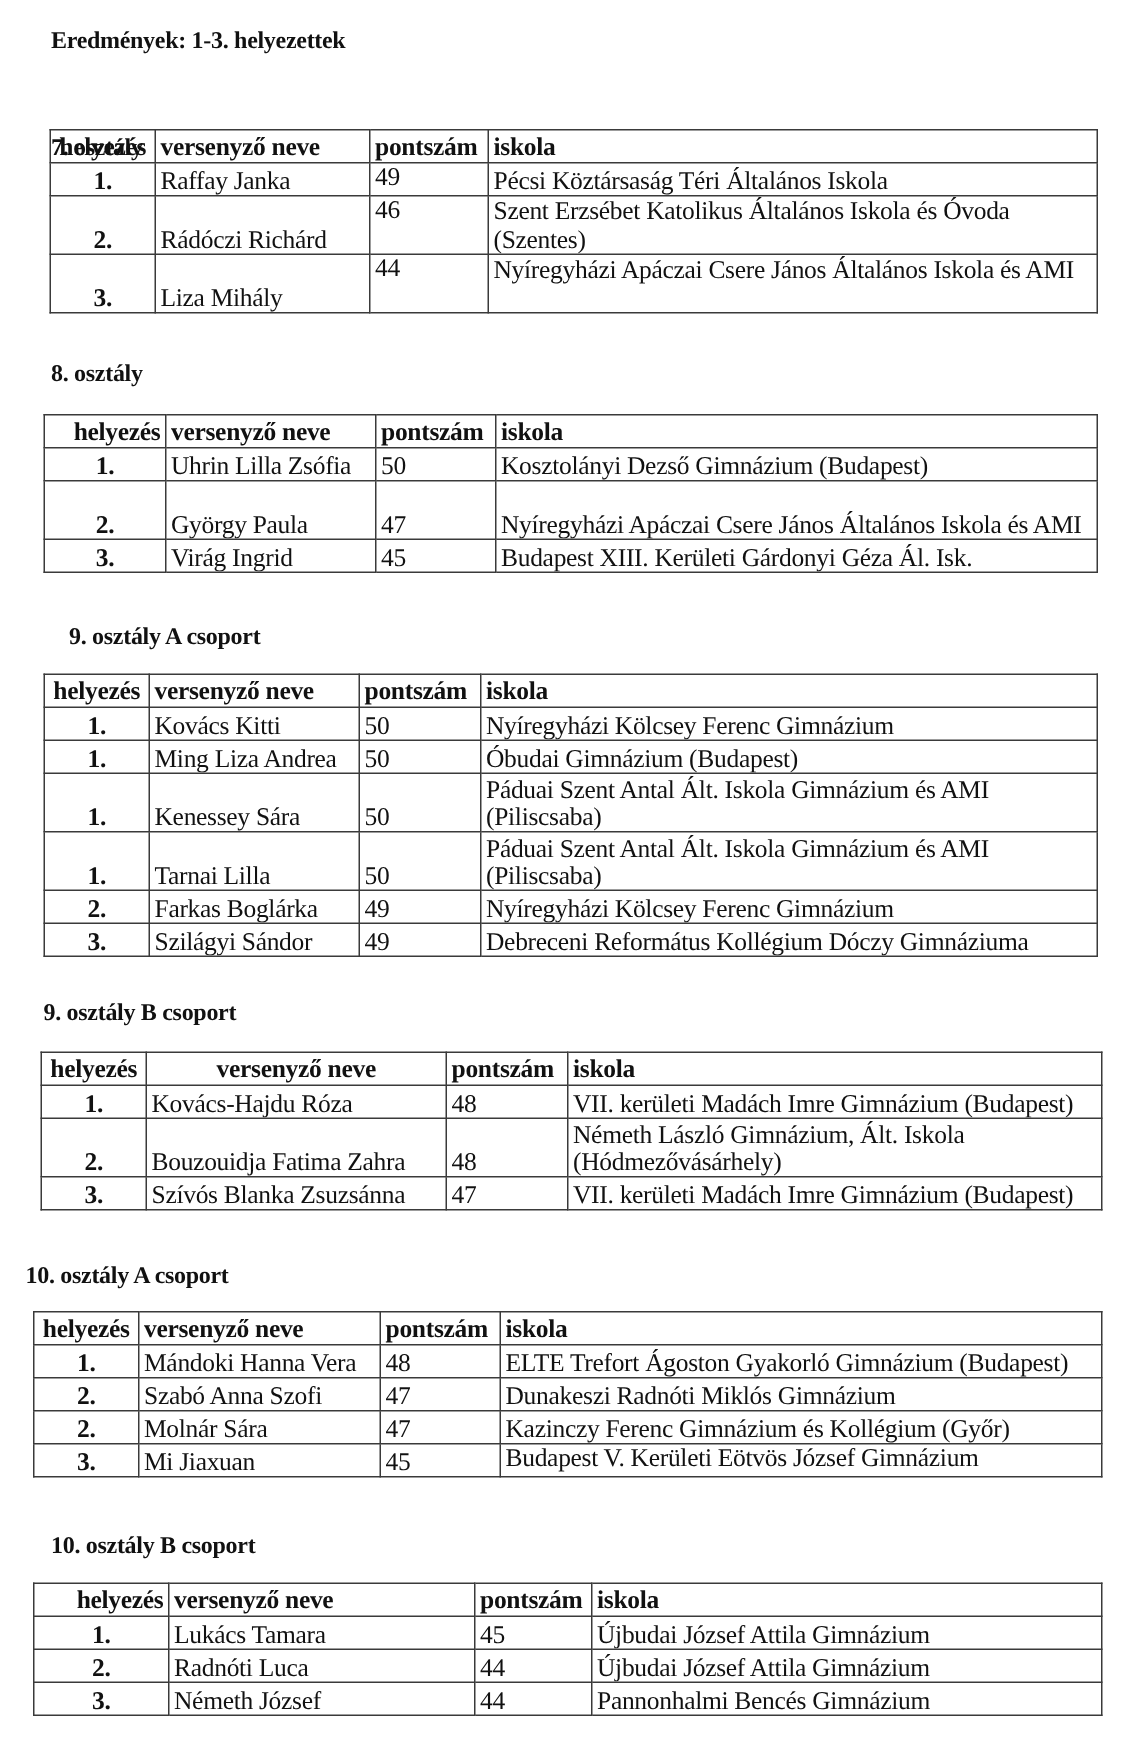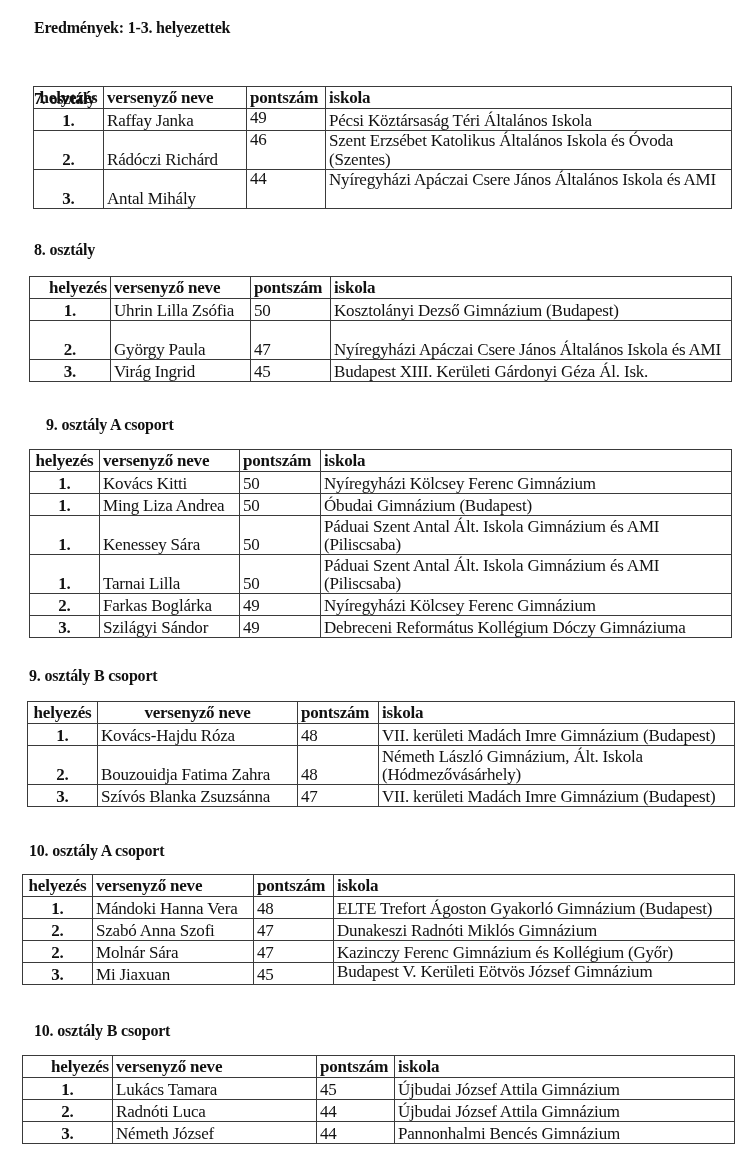--- a/index.html
+++ b/index.html
@@ -57,21 +57,21 @@
     <td class="school">Pécsi Köztársaság Téri Általános Iskola</td>
   </tr>
   <tr class="r2">
     <td class="rank">2.</td>
     <td>Rádóczi Richárd</td>
     <td class="pts-top">46</td>
     <td class="school two">Szent Erzsébet Katolikus Általános Iskola és Óvoda (Szentes)</td>
   </tr>
   <tr class="r2">
     <td class="rank">3.</td>
-    <td>Antal Mihály</td>
+    <td>Liza Mihály</td>
     <td class="pts-top">44</td>
     <td class="school two">Nyíregyházi Apáczai Csere János Általános Iskola és AMI</td>
   </tr>
 </tbody>
   </table>
 
 <div class="title" style="left:34px; top:241px;">8. osztály</div>
 <table class="res" style="left:29px; top:276px; width:703px;">
   <colgroup>
       <col style="width:81px">
@@ -190,21 +190,21 @@
   </tr>
   <tr class="r1">
     <td class="rank">3.</td>
     <td>Szívós Blanka Zsuzsánna</td>
     <td>47</td>
     <td class="school">VII. kerületi Madách Imre Gimnázium (Budapest)</td>
   </tr>
 </tbody>
   </table>
 
-<div class="title" style="left:29px; top:842px;">10. osztály A csoport</div>
+<div class="title" style="left:17px; top:842px;">10. osztály A csoport</div>
 <table class="res" style="left:22px; top:874px; width:713px;">
   <colgroup>
       <col style="width:70px">
       <col style="width:161px">
       <col style="width:80px">
       <col>
     </colgroup>
   <tbody>
       <tr>
     <th class="rank-h">helyezés</th>

